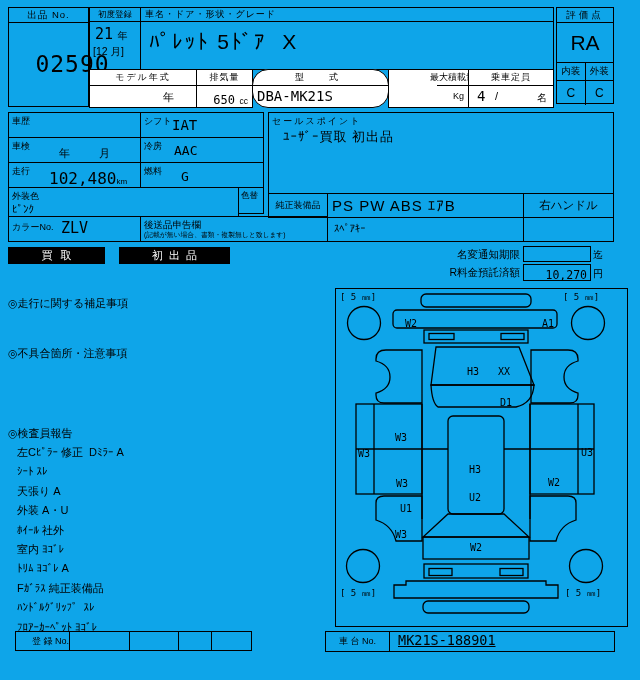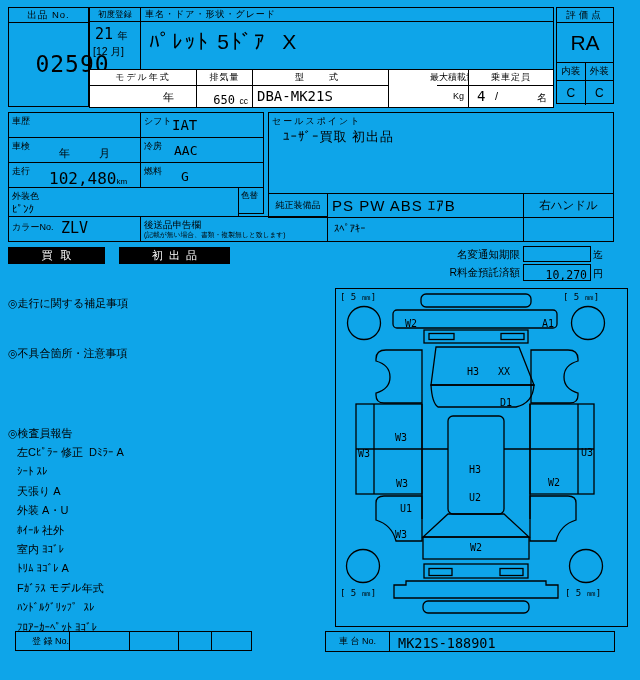--- a/index.html
+++ b/index.html
@@ -60,21 +60,21 @@
         <span class="abs" style="right:22px;top:4px;font-size:11px;">年</span>
       </div>
   </div>
   <div class="spec-cell" style="left:196px;width:57px;">
     <div class="spec-label" style="letter-spacing:1px;">排気量</div>
     <div class="spec-value nowrap" style="text-align:right;padding:4px 4px 0 0;">
       <span class="mono" style="font-size:12px;">650</span>
       <span style="font-size:8.5px;">cc</span>
     </div>
   </div>
-  <div class="spec-cell" style="left:252px;width:137px;">
+  <div class="spec-cell" style="left:252px;width:137px;border-radius:16px;">
     <div class="spec-label" style="letter-spacing:8px;">型　式</div>
     <div class="spec-value">
         <span class="abs mono" style="left:4px;top:2px;font-size:14px;">DBA-MK21S</span>
       </div>
   </div>
   <div class="spec-cell" style="left:388px;width:81px;padding-left:48px;">
     <div class="spec-label" style="letter-spacing:0;">最大積載量</div>
     <div class="spec-value">
       <span class="abs" style="left:36px;top:4px;font-size:10.5px;">/</span>
       <span class="abs" style="right:4px;top:5px;font-size:9px;">Kg</span>
@@ -198,21 +198,21 @@
   <div class="note-heading" style="top:346px;">◎不具合箇所・注意事項</div>
   <div class="note-heading" style="top:426px;">◎検査員報告</div>
   <div class="abs" style="left:17px;top:443px;width:300px;" id="inspector-list">
       <div class="insp-item">左Cﾋﾟﾗｰ 修正  Dﾐﾗｰ A</div>
       <div class="insp-item">ｼｰﾄ ｽﾚ</div>
       <div class="insp-item">天張り A</div>
       <div class="insp-item">外装 A・U</div>
       <div class="insp-item">ﾎｲｰﾙ 社外</div>
       <div class="insp-item">室内 ﾖｺﾞﾚ</div>
       <div class="insp-item">ﾄﾘﾑ ﾖｺﾞﾚ A</div>
-      <div class="insp-item">Fｶﾞﾗｽ モデル年式</div>
+      <div class="insp-item">Fｶﾞﾗｽ 純正装備品</div>
       <div class="insp-item">ﾊﾝﾄﾞﾙｸﾞﾘｯﾌﾟ  ｽﾚ</div>
       <div class="insp-item">ﾌﾛｱｰｶｰﾍﾟｯﾄ ﾖｺﾞﾚ</div>
     </div>
 
   <div class="abs b2" style="left:335px;top:288px;width:293px;height:339px;">
     <svg width="290" height="336" viewBox="0 0 290 336">
 
       <circle class="shape" cx="28" cy="34" r="16.5"></circle>
       <circle class="shape" cx="252" cy="34" r="16.5"></circle>
       <circle class="shape" cx="27" cy="277" r="16.5"></circle>
@@ -284,18 +284,18 @@
     <div style="width:59px;border-right:1px solid #000;"></div>
     <div style="width:48px;border-right:1px solid #000;"></div>
     <div style="width:32px;border-right:1px solid #000;"></div>
     <div style="flex:1;"></div>
   </div>
 
   <div class="abs b2" style="left:325px;top:631px;width:290px;height:21px;display:flex;">
     <div class="flexc" style="width:63px;border-right:1px solid #000;">
         <span style="font-size:9px;white-space:nowrap;">車 台 No.</span>
       </div>
-    <div style="flex:1;display:flex;align-items:flex-end;">
+    <div style="flex:1;display:flex;align-items:flex-start;text-decoration:underline;">
       <span class="mono" style="font-size:13.5px;padding-left:8px;">MK21S-188901</span>
     </div>
   </div>
 
 </div>
 
 </body></html>

